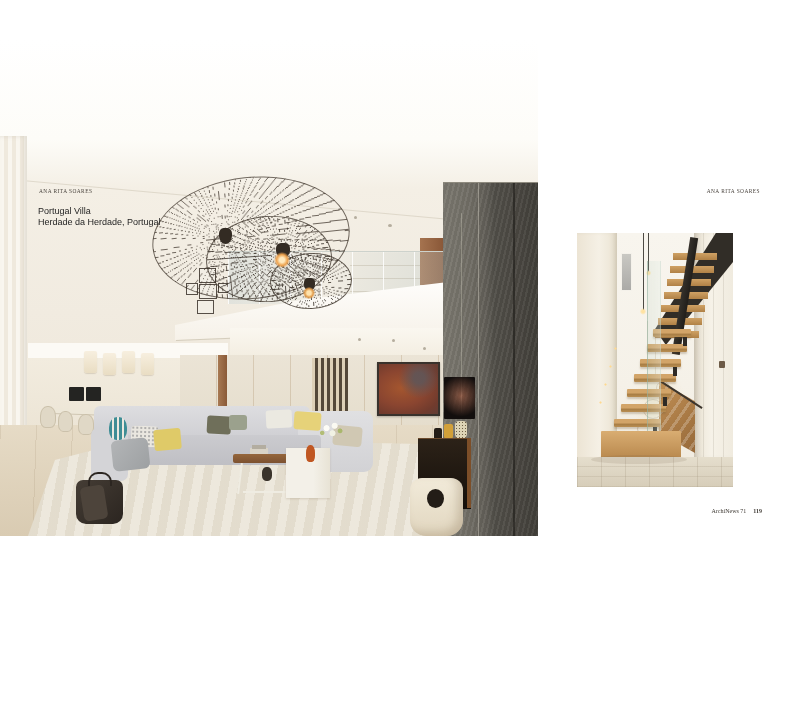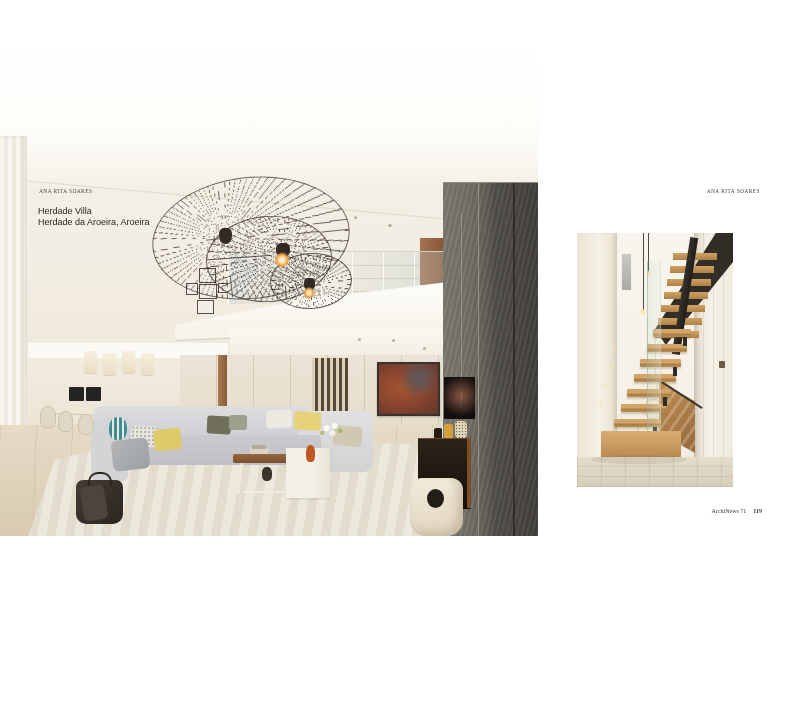--- a/index.html
+++ b/index.html
@@ -135,22 +135,22 @@
     <div class="vertigo" style="left:270px;top:213px;width:80px;height:54px;transform:rotate(-3deg);border:1px solid rgba(58,48,39,.75);background:repeating-conic-gradient(from 0deg at 50% 58%,rgba(50,42,34,.8) 0 .9deg,transparent .9deg 7deg)"></div>
     <div class="abs" style="left:219px;top:188px;width:13px;height:16px;background:#332b23;border-radius:35% 35% 50% 50%"></div>
     <div class="abs" style="left:276px;top:203px;width:14px;height:15px;background:#332b23;border-radius:35% 35% 50% 50%"></div>
     <div class="abs" style="left:274px;top:212px;width:16px;height:16px;border-radius:50%;background:radial-gradient(circle,#ffe9bd 0 22%,#eda24e 48%,rgba(120,80,40,0) 72%)"></div>
     <div class="abs" style="left:304px;top:238px;width:11px;height:13px;background:#332b23;border-radius:35% 35% 50% 50%"></div>
     <div class="abs" style="left:303px;top:247px;width:12px;height:12px;border-radius:50%;background:radial-gradient(circle,#ffe2ac 0 25%,#e09a4a 50%,rgba(120,80,40,0) 75%)"></div>
   </section>
 
   <div class="byline byline-left">ANA RITA SOARES</div>
   <div class="title-block">
-    <div>Herdade Villa</div>
-    <div>Herdade da Aroeira, Aroeira</div>
+    <div>Portugal Villa</div>
+    <div>Herdade da Herdade, Portugal</div>
   </div>
 
   <section class="photo photo-right">
     <div class="abs" style="left:0;top:0;width:40px;height:226px;background:linear-gradient(90deg,#ece4d4,#f5f0e5 55%,#eae3d2);box-shadow:inset -5px 0 6px -4px rgba(140,125,100,.4)"></div>
     <div class="abs" style="left:44px;top:20px;width:9px;height:36px;background:linear-gradient(180deg,#c9c8c3,#abaaa7);border:1px solid #f4f1ea"></div>
     <div class="abs" style="left:117px;top:0;width:39px;height:226px;background:repeating-linear-gradient(90deg,transparent 0 9px,rgba(110,100,80,.14) 9px 10px),linear-gradient(90deg,#ece5d6,#f6f2e8 45%,#f0ebdf);box-shadow:inset 7px 0 9px -6px rgba(90,80,60,.4)"></div>
     <div class="abs" style="left:142px;top:128px;width:6px;height:7px;background:#6d5b47;border-radius:1px"></div>
     <div class="abs" style="left:56px;top:130px;width:52px;height:80px;background:radial-gradient(ellipse,rgba(240,214,160,.35),rgba(240,214,160,0) 70%)"></div>
     <div class="abs ring" style="left:66px;top:166px;width:18px;height:18px"></div>
     <div class="abs ring" style="left:79px;top:148px;width:12px;height:12px"></div>

